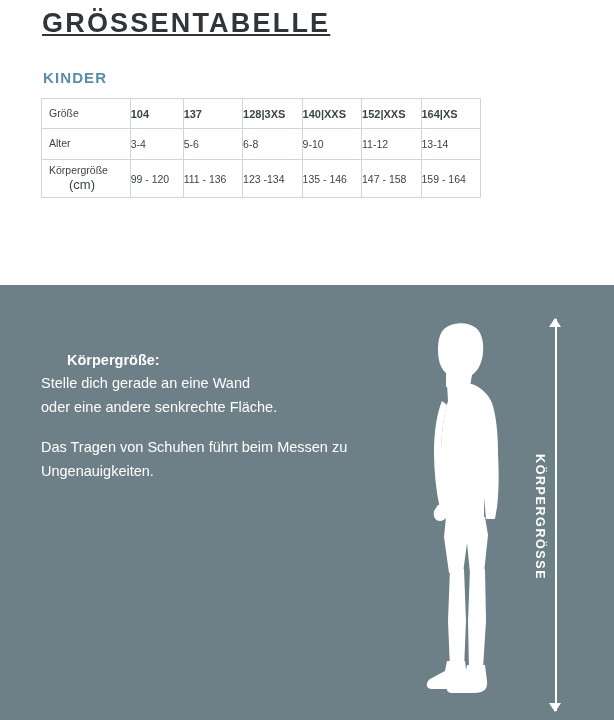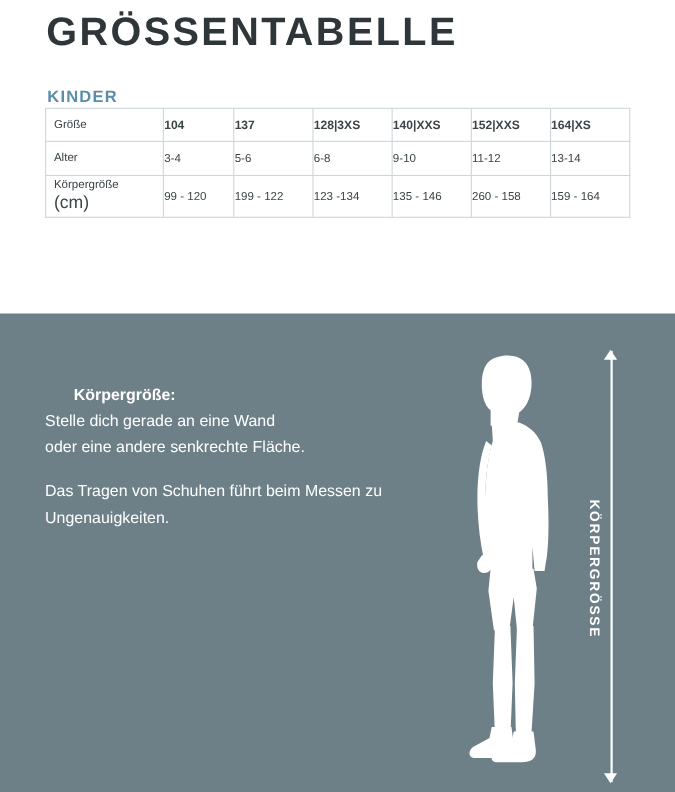--- a/index.html
+++ b/index.html
@@ -20,46 +20,47 @@
   .top-section {
     position: relative;
     height: 285px;
     background: #ffffff;
     padding: 0;
   }
   .main-title {
     position: absolute;
     left: 42px;
     top: 8px;
-    font-size: 36px;
+    font-size: 27px;
     font-weight: bold;
     letter-spacing: 2.2px;
     color: #2e3639;
     white-space: nowrap;
+    text-decoration: underline;
   }
   .section-label {
     position: absolute;
     left: 43px;
-    top: 80px;
+    top: 69px;
     font-size: 15px;
     font-weight: bold;
     letter-spacing: 1.1px;
     color: #5a8ea8;
   }
 
   
   .table-wrap {
     position: absolute;
     left: 41px;
     top: 98px;
     width: 440px;
   }
   table.size-table {
     border-collapse: collapse;
-    width: 532px;
+    width: 440px;
     table-layout: fixed;
     border-radius: 30px;
   }
   table.size-table td,
   table.size-table th {
     border: 1px solid #cfd6d9;
     font-size: 10.5px;
     font-weight: normal;
     text-align: left;
     vertical-align: middle;
@@ -83,21 +84,22 @@
     line-height: 1.25;
   }
   table.size-table tr.r-head td.label-cell {
     font-weight: normal;
     font-size: 10.5px;
   }
   table.size-table td.col-first { width: 49px; }
   table.size-table td.col-n { width: 55px; }
   .label-sub {
     display: block;
-    font-size: 16px;
+    font-size: 13px;
+    margin-left: 20px;
   }
 
   
   .bottom-section {
     position: relative;
     height: 435px;
     background: #6d7f87;
     color: #ffffff;
     overflow: hidden;
   }
@@ -210,24 +212,24 @@
         <td class="col-first">3-4</td>
         <td class="col-n">5-6</td>
         <td class="col-n">6-8</td>
         <td class="col-n">9-10</td>
         <td class="col-n">11-12</td>
         <td class="col-n">13-14</td>
       </tr>
       <tr class="r-tall">
         <td class="label-cell"><span>Körpergröße</span><span class="label-sub">(cm)</span></td>
         <td class="col-first">99 - 120</td>
-        <td class="col-n">199 - 122</td>
+        <td class="col-n">111 - 136</td>
         <td class="col-n">123 -134</td>
         <td class="col-n">135 - 146</td>
-        <td class="col-n">260 - 158</td>
+        <td class="col-n">147 - 158</td>
         <td class="col-n">159 - 164</td>
       </tr>
     </tbody>
       </table>
   </div>
 
 </div>
 
 <div class="bottom-section">
 

